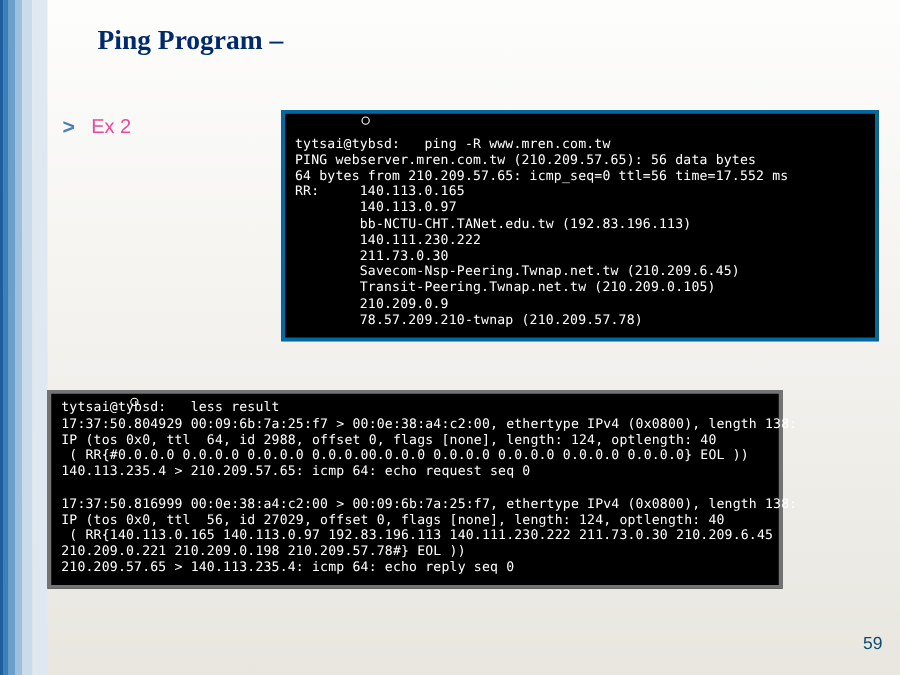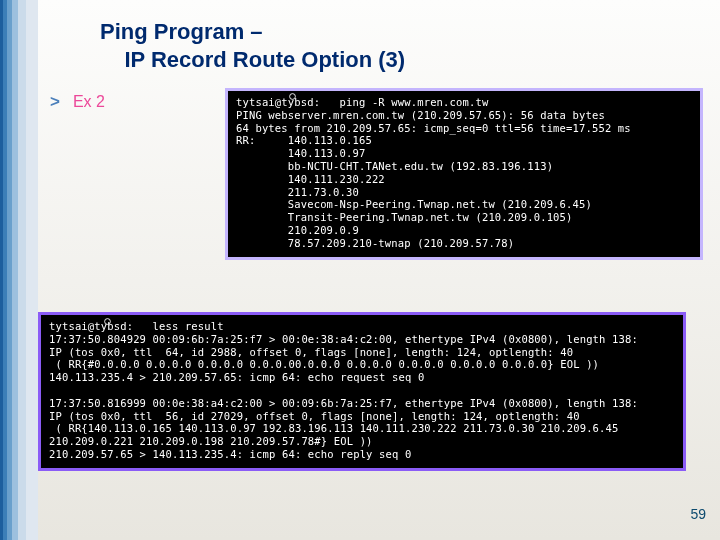--- a/index.html
+++ b/index.html
@@ -18,25 +18,26 @@
       pointer-events: none;
     }
     .bar1 { position:absolute; left:0; top:0; width:3px; height:100%; background:#1d5f9e; }
     .bar2 { position:absolute; left:3px; top:0; width:4px; height:100%; background:#3c7fb8; }
     .bar3 { position:absolute; left:7px; top:0; width:5px; height:100%; background:#6aa0cc; }
     .bar4 { position:absolute; left:12px; top:0; width:6px; height:100%; background:#9dc0de; }
     .bar5 { position:absolute; left:18px; top:0; width:8px; height:100%; background:#cbdbea; }
     .bar6 { position:absolute; left:26px; top:0; width:12px; height:100%; background:#dfe7f0; }
     .title {
       position: absolute;
-      left: 100px; top: 18px;
+      left: 78px; top: 18px;
       font-size: 22px;
       font-weight: bold;
       color: #002a6e;
       line-height: 1.25;
+      font-family: Liberation Serif, serif;
     }
     .bullet-row {
       position: absolute;
       left: 50px; top: 92px;
       display: flex;
       align-items: center;
       gap: 13px;
     }
     .chevron {
       color: #4b7fba;
@@ -45,29 +46,29 @@
     }
     .bullet-text {
       font-size: 16px;
       color: #ec4899;
     }
     .panel-a {
       position: absolute;
       left: 225px; top: 88px;
       width: 478px;
       background: #000;
-      border: 3px solid #c4b5fd;
-      padding: 5px 8px 7px 8px;
+      border: 3px solid #0369a1;
+      padding: 18px 8px 7px 8px;
     }
     .panel-b {
       position: absolute;
       left: 38px; top: 312px;
-      width: 648px;
+      width: 588px;
       background: #000;
-      border: 3px solid #8b5cf6;
+      border: 3px solid #737373;
       padding: 5px 8px 7px 8px;
     }
     .term {
       font-family: "SimSun", "Consolas", monospace;
       font-size: 10.5px;
       color: #fff;
       white-space: pre;
       line-height: 1.22;
       letter-spacing: 0.15px;
     }
@@ -97,21 +98,21 @@
   <div class="bar1"></div>
     <div class="bar2"></div>
     <div class="bar3"></div>
   <div class="bar4"></div>
     <div class="bar5"></div>
     <div class="bar6"></div>
 </div>
 
 <div class="title">
   <span>Ping Program –</span><br>
-  &nbsp;&nbsp;&nbsp;&nbsp;<span>IP Record Route Option (3)</span>
+  &nbsp;&nbsp;&nbsp;&nbsp;
 </div>
 
 <div class="bullet-row">
   <span class="chevron">&gt;</span>
   <span class="bullet-text">Ex 2</span>
 </div>
 
 <div class="panel-a">
   <div class="term">tytsai@tybsd:   ping -R www.mren.com.tw
 PING webserver.mren.com.tw (210.209.57.65): 56 data bytes

